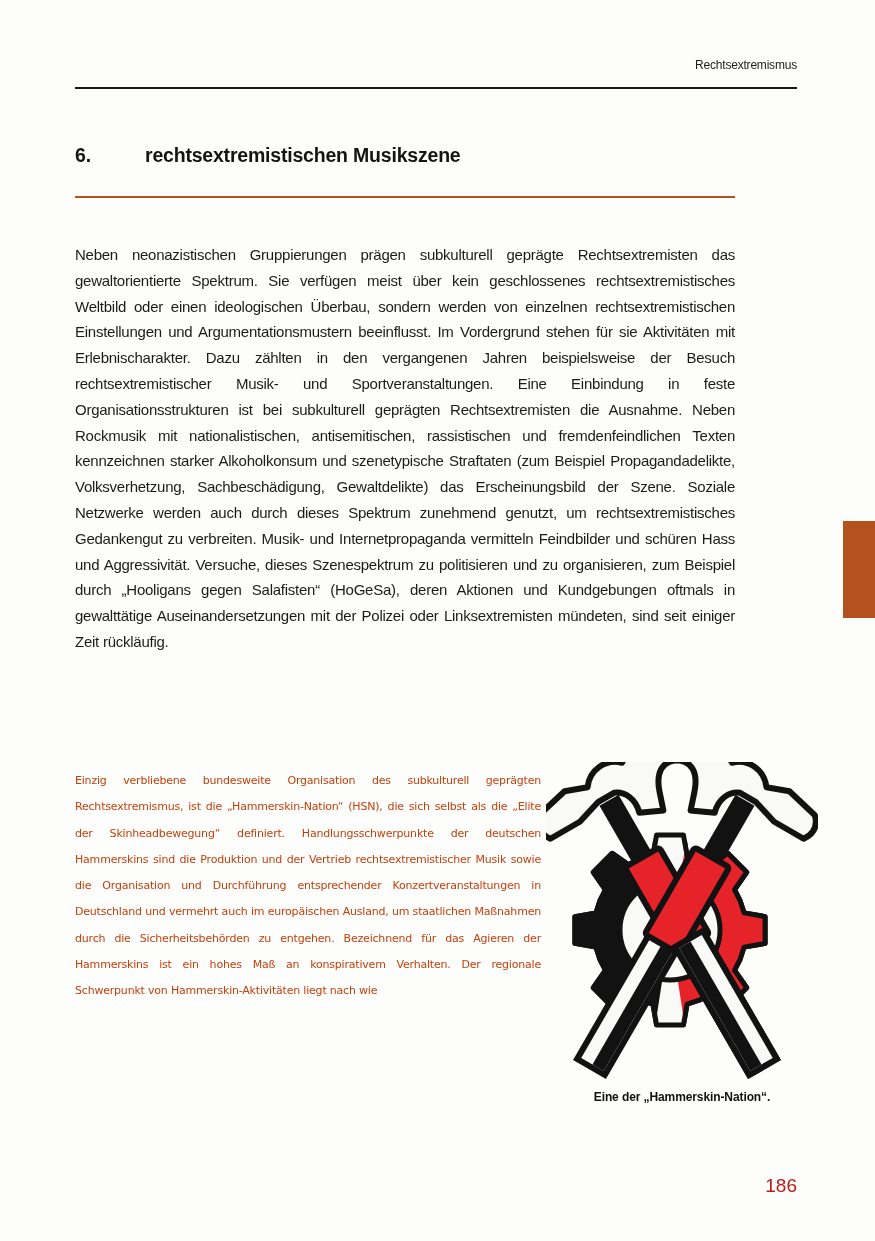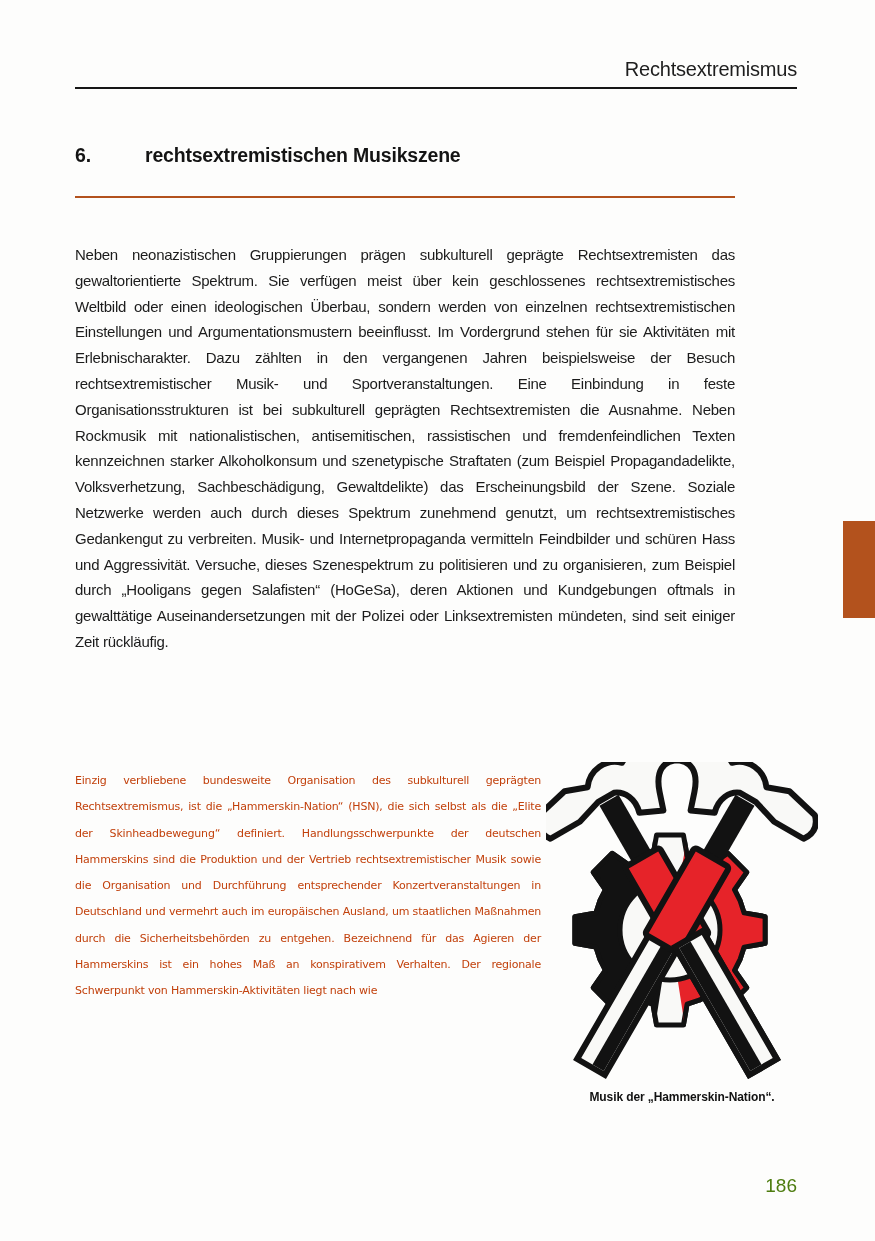--- a/index.html
+++ b/index.html
@@ -4,21 +4,21 @@
 <style>
   html,body{margin:0;padding:0;}
   body{
     width:875px;height:1241px;position:relative;
     background:#fdfdfc;color:#1c1c1c;
     font-family:"Liberation Sans",sans-serif;
     overflow:hidden;
   }
   .abs{position:absolute;}
   .running-title{
-    top:58px;right:78px;font-size:20px;letter-spacing:-0.2px;color:#1d1d1d;
+    top:58px;right:78px;font-size:12px;letter-spacing:-0.2px;color:#1d1d1d;
   }
   .header-rule{
     top:87px;left:75px;width:722px;height:1.5px;background:#161616;
   }
   .section-heading{
     top:142px;left:75px;width:660px;display:flex;
     font-weight:bold;font-size:19.5px;line-height:27px;letter-spacing:-0.2px;color:#141414;
   }
   .section-number{width:70px;flex:0 0 70px;}
   .accent-rule{
@@ -39,21 +39,21 @@
     top:762px;left:546px;width:272px;text-align:center;
   }
   .figure-caption{
     margin-top:6px;font-weight:bold;font-size:12px;letter-spacing:-0.1px;color:#111;
     text-align:center;
   }
   .side-tab{
     top:521px;left:843px;width:32px;height:97px;
   }
   .page-number{
-    top:1175px;right:78px;font-size:19px;color:#4d7c0f;
+    top:1175px;right:78px;font-size:19px;color:#b91c1c;
   }
 </style>
 </head>
 <body>
 
 <div class="abs running-title">Rechtsextremismus</div>
 <div class="abs header-rule"></div>
 
 <div class="abs section-heading">
   <div class="section-number">6.</div>
@@ -103,18 +103,18 @@
 
     <g>
       <use href="#hammer" transform="translate(64,40) rotate(-30)"></use>
     </g>
     <g>
       <use href="#hammer" transform="translate(198,40) scale(-1,1) rotate(-30)"></use>
     </g>
 
     <use href="#stick" transform="translate(64,40) rotate(-30)"></use>
   </svg>
-  <figcaption class="figure-caption">Musik der „Hammerskin-Nation“.</figcaption>
+  <figcaption class="figure-caption">Eine der „Hammerskin-Nation“.</figcaption>
 </figure>
 
 <div class="abs side-tab" style="background-color: rgb(179, 82, 29);"></div>
 
 <div class="abs page-number">186</div>
 
 </body></html>

